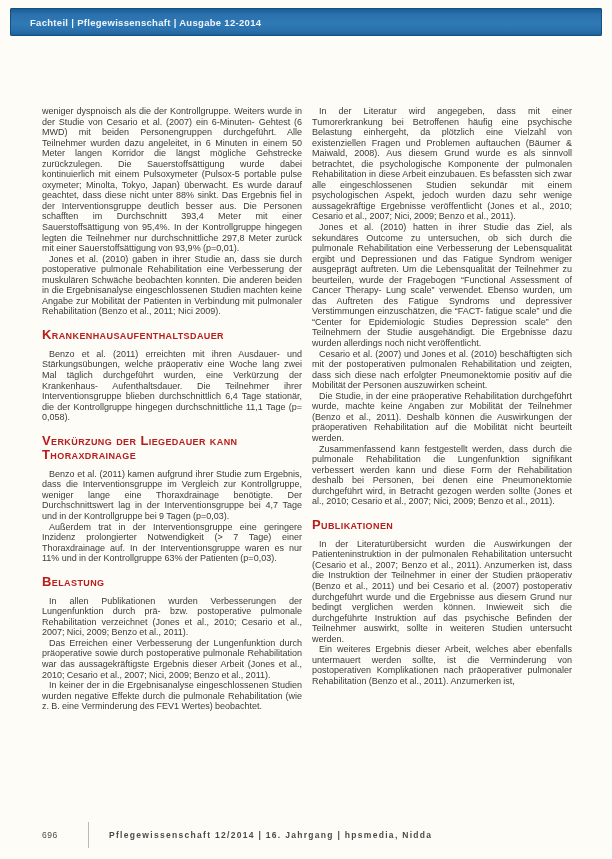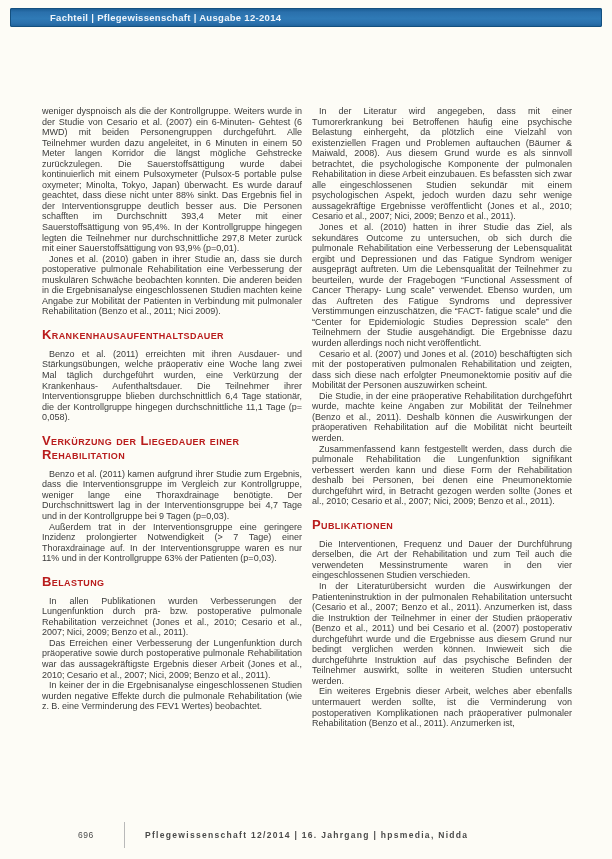--- a/index.html
+++ b/index.html
@@ -2,24 +2,24 @@
 <html lang="de"><head>
 <meta charset="utf-8">
 <style>
   html, body { margin:0; padding:0; }
   body { background:#e8e8e8; font-family:"Liberation Sans", sans-serif; }
   .page {
     position:relative; width:612px; height:859px; background:#fdfcf6;
     margin:0 auto; overflow:hidden;
   }
   .header-bar {
-    position:absolute; left:10px; top:8px; width:592px; height:19px;
+    position:absolute; left:10px; top:8px; width:592px; height:28px;
     background:linear-gradient(180deg,#17588e 0%,#2a70ac 22%,#2f7ab6 55%,#2a70ac 80%,#1d5f97 100%);
     border-radius:2px;
-    display:flex; align-items:center; box-sizing:border-box; padding-left:40px;
+    display:flex; align-items:center; box-sizing:border-box; padding-left:20px;
     box-shadow:0 0 0 1px #14507f inset;
   }
   .header-bar .crumb {
     color:#eef4fb; font-size:9.5px; letter-spacing:0.3px; font-weight:bold;
   }
   .content {
     position:absolute; left:42px; top:58px; width:530px;
     display:flex; gap:10px;margin-top:48px;
   }
   .col { width:260px; }
@@ -32,21 +32,21 @@
   .heading {
     font-variant:small-caps; color:#b91c1c; font-weight:bold;
     font-size:13px; line-height:14px; letter-spacing:0.4px;
     margin:11px 0 7px 0;
   }
   .footer {
     position:absolute; left:42px; right:40px; top:820px; height:30px;
     display:flex; align-items:center;
   }
   .footer .pageno {
-    font-size:8.5px; color:#4a4a4a; width:46px; letter-spacing:0.5px;margin-left:36px;
+    font-size:8.5px; color:#4a4a4a; width:46px; letter-spacing:0.5px;
   }
   .footer .vrule {
     width:1px; height:26px; background:#b9b9b9; margin-right:20px;
   }
   .footer .journal {
     font-size:8.5px; color:#4a4a4a; letter-spacing:1.3px; font-weight:bold;
   }
 </style>
 </head>
 <body>
@@ -56,36 +56,35 @@
   <div class="header-bar">
     <span class="crumb">Fachteil | Pflegewissenschaft | Ausgabe 12-2014</span>
   </div>
 
   <div class="content">
     <div class="col">
         <div class="paragraph noindent">weniger dyspnoisch als die der Kontrollgruppe. Weiters wurde in der Studie von Cesario et al. (2007) ein 6-Minuten- Gehtest (6 MWD) mit beiden Personengruppen durchgeführt. Alle Teilnehmer wurden dazu angeleitet, in 6 Minuten in einem 50 Meter langen Korridor die längst mögliche Gehstrecke zurückzulegen. Die Sauerstoffsättigung wurde dabei kontinuierlich mit einem Pulsoxymeter (Pulsox-5 portable pulse oxymeter; Minolta, Tokyo, Japan) überwacht. Es wurde darauf geachtet, dass diese nicht unter 88% sinkt. Das Ergebnis fiel in der Interventionsgruppe deutlich besser aus. Die Personen schafften im Durchschnitt 393,4 Meter mit einer Sauerstoffsättigung von 95,4%. In der Kontrollgruppe hingegen legten die Teilnehmer nur durchschnittliche 297,8 Meter zurück mit einer Sauerstoffsättigung von 93,9% (p=0,01).</div>
         <div class="paragraph">Jones et al. (2010) gaben in ihrer Studie an, dass sie durch postoperative pulmonale Rehabilitation eine Verbesserung der muskulären Schwäche beobachten konnten. Die anderen beiden in die Ergebnisanalyse eingeschlossenen Studien machten keine Angabe zur Mobilität der Patienten in Verbindung mit pulmonaler Rehabilitation (Benzo et al., 2011; Nici 2009).</div>
         <div class="heading">Krankenhausaufenthaltsdauer</div>
         <div class="paragraph">Benzo et al. (2011) erreichten mit ihren Ausdauer- und Stärkungsübungen, welche präoperativ eine Woche lang zwei Mal täglich durchgeführt wurden, eine Verkürzung der Krankenhaus- Aufenthaltsdauer. Die Teilnehmer ihrer Interventionsgruppe blieben durchschnittlich 6,4 Tage stationär, die der Kontrollgruppe hingegen durchschnittliche 11,1 Tage (p= 0,058).</div>
-        <div class="heading">Verkürzung der Liegedauer einer Rehabilitation</div>
+        <div class="heading">Verkürzung der Liegedauer kann Thoraxdrainage</div>
         <div class="paragraph">Benzo et al. (2011) kamen aufgrund ihrer Studie zum Ergebnis, dass die Interventionsgruppe im Vergleich zur Kontrollgruppe, weniger lange eine Thoraxdrainage benötigte. Der Durchschnittswert lag in der Interventionsgruppe bei 4,7 Tage und in der Kontrollgruppe bei 9 Tagen (p=0,03).</div>
         <div class="paragraph">Außerdem trat in der Interventionsgruppe eine geringere Inzidenz prolongierter Notwendigkeit (&gt; 7 Tage) einer Thoraxdrainage auf. In der Interventionsgruppe waren es nur 11% und in der Kontrollgruppe 63% der Patienten (p=0,03).</div>
         <div class="heading">Belastung</div>
         <div class="paragraph">In allen Publikationen wurden Verbesserungen der Lungenfunktion durch prä- bzw. postoperative pulmonale Rehabilitation verzeichnet (Jones et al., 2010; Cesario et al., 2007; Nici, 2009; Benzo et al., 2011).</div>
         <div class="paragraph">Das Erreichen einer Verbesserung der Lungenfunktion durch präoperative sowie durch postoperative pulmonale Rehabilitation war das aussagekräftigste Ergebnis dieser Arbeit (Jones et al., 2010; Cesario et al., 2007; Nici, 2009; Benzo et al., 2011).</div>
         <div class="paragraph">In keiner der in die Ergebnisanalyse eingeschlossenen Studien wurden negative Effekte durch die pulmonale Rehabilitation (wie z. B. eine Verminderung des FEV1 Wertes) beobachtet.</div>
       </div>
     <div class="col">
         <div class="paragraph">In der Literatur wird angegeben, dass mit einer Tumorerkrankung bei Betroffenen häufig eine psychische Belastung einhergeht, da plötzlich eine Vielzahl von existenziellen Fragen und Problemen auftauchen (Bäumer &amp; Maiwald, 2008). Aus diesem Grund wurde es als sinnvoll betrachtet, die psychologische Komponente der pulmonalen Rehabilitation in diese Arbeit einzubauen. Es befassten sich zwar alle eingeschlossenen Studien sekundär mit einem psychologischen Aspekt, jedoch wurden dazu sehr wenige aussagekräftige Ergebnisse veröffentlicht (Jones et al., 2010; Cesario et al., 2007; Nici, 2009; Benzo et al., 2011).</div>
         <div class="paragraph">Jones et al. (2010) hatten in ihrer Studie das Ziel, als sekundäres Outcome zu untersuchen, ob sich durch die pulmonale Rehabilitation eine Verbesserung der Lebensqualität ergibt und Depressionen und das Fatigue Syndrom weniger ausgeprägt auftreten. Um die Lebensqualität der Teilnehmer zu beurteilen, wurde der Fragebogen “Functional Assessment of Cancer Therapy- Lung scale” verwendet. Ebenso wurden, um das Auftreten des Fatigue Syndroms und depressiver Verstimmungen einzuschätzen, die “FACT- fatigue scale” und die “Center for Epidemiologic Studies Depression scale” den Teilnehmern der Studie ausgehändigt. Die Ergebnisse dazu wurden allerdings noch nicht veröffentlicht.</div>
         <div class="paragraph">Cesario et al. (2007) und Jones et al. (2010) beschäftigten sich mit der postoperativen pulmonalen Rehabilitation und zeigten, dass sich diese nach erfolgter Pneumonektomie positiv auf die Mobilität der Personen auszuwirken scheint.</div>
         <div class="paragraph">Die Studie, in der eine präoperative Rehabilitation durchgeführt wurde, machte keine Angaben zur Mobilität der Teilnehmer (Benzo et al., 2011). Deshalb können die Auswirkungen der präoperativen Rehabilitation auf die Mobilität nicht beurteilt werden.</div>
         <div class="paragraph">Zusammenfassend kann festgestellt werden, dass durch die pulmonale Rehabilitation die Lungenfunktion signifikant verbessert werden kann und diese Form der Rehabilitation deshalb bei Personen, bei denen eine Pneumonektomie durchgeführt wird, in Betracht gezogen werden sollte (Jones et al., 2010; Cesario et al., 2007; Nici, 2009; Benzo et al., 2011).</div>
         <div class="heading">Publikationen</div>
-        <div class="paragraph">Die Interventionen, Frequenz und Dauer der Durchführung derselben, die Art der Rehabilitation und zum Teil auch die verwendeten Messinstrumente waren in den vier eingeschlossenen Studien verschieden.</div>
         <div class="paragraph">In der Literaturübersicht wurden die Auswirkungen der Patienteninstruktion in der pulmonalen Rehabilitation untersucht (Cesario et al., 2007; Benzo et al., 2011). Anzumerken ist, dass die Instruktion der Teilnehmer in einer der Studien präoperativ (Benzo et al., 2011) und bei Cesario et al. (2007) postoperativ durchgeführt wurde und die Ergebnisse aus diesem Grund nur bedingt verglichen werden können. Inwieweit sich die durchgeführte Instruktion auf das psychische Befinden der Teilnehmer auswirkt, sollte in weiteren Studien untersucht werden.</div>
         <div class="paragraph">Ein weiteres Ergebnis dieser Arbeit, welches aber ebenfalls untermauert werden sollte, ist die Verminderung von postoperativen Komplikationen nach präoperativer pulmonaler Rehabilitation (Benzo et al., 2011). Anzumerken ist,</div>
       </div>
   </div>
 
   <div class="footer">
     <span class="pageno">696</span>
     <span class="vrule"></span>
     <span class="journal">Pflegewissenschaft 12/2014 | 16. Jahrgang | hpsmedia, Nidda</span>
   </div>

